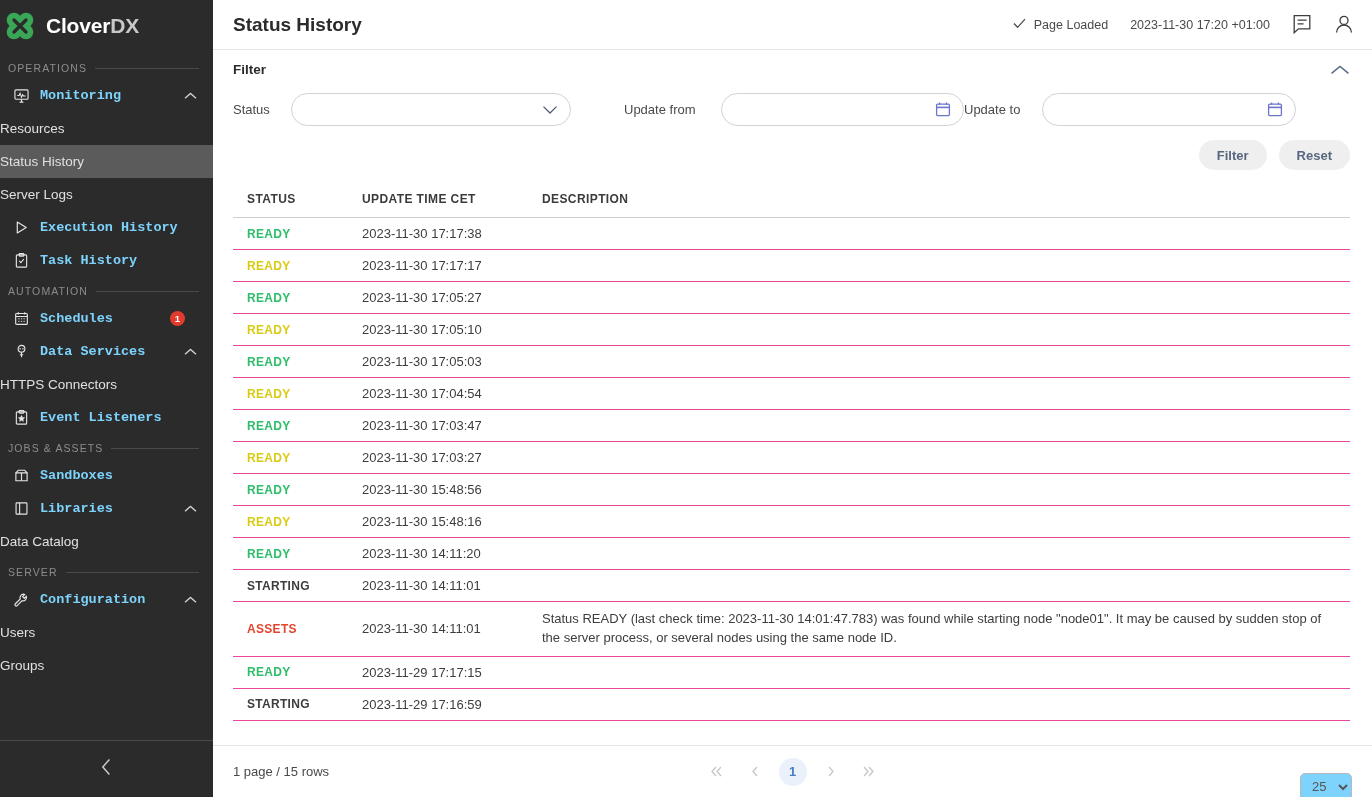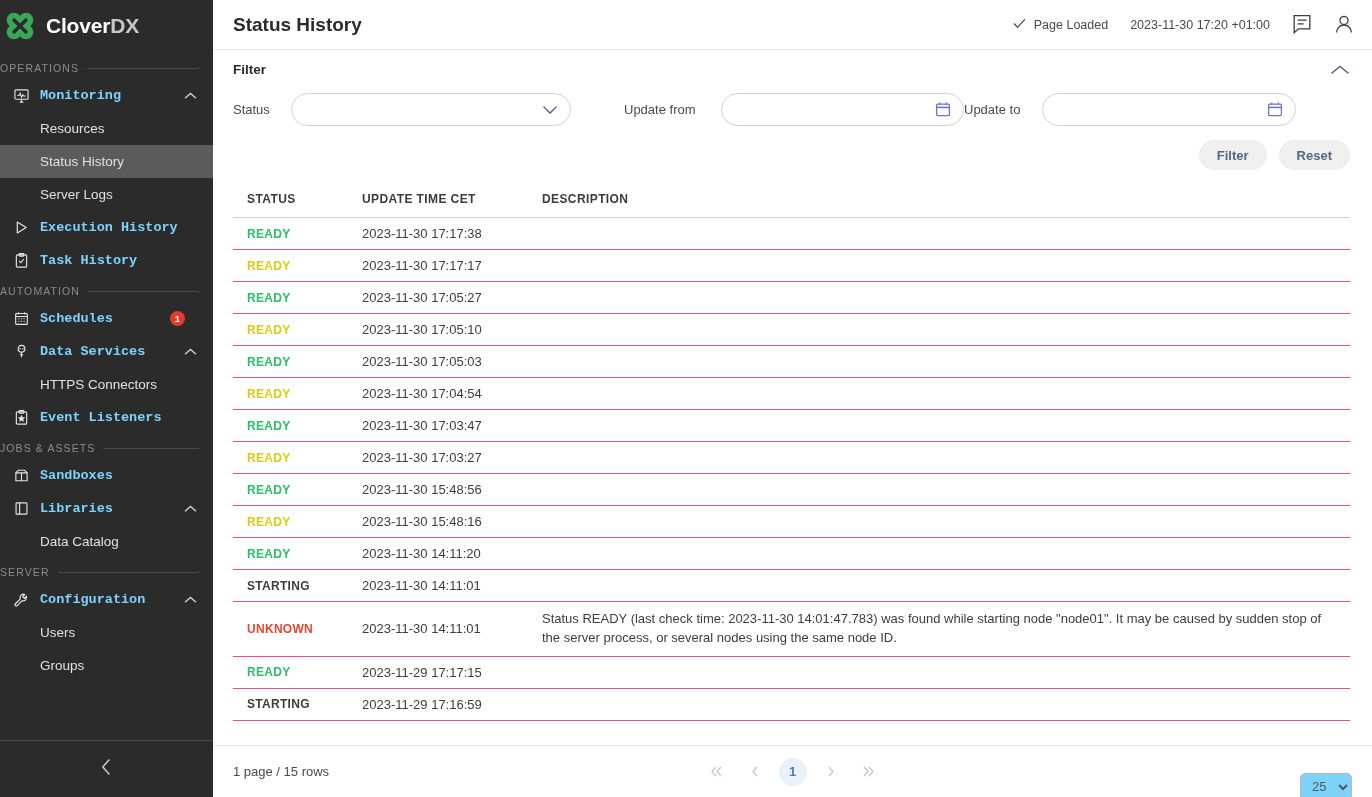--- a/index.html
+++ b/index.html
@@ -28,21 +28,21 @@
   .logo-mark { width: 34px; height: 34px; position: relative; flex: 0 0 34px; }
   .logo-text { font-size: 21px; font-weight: bold; letter-spacing: -0.2px; white-space: nowrap;}
   .logo-text .a { color: #ffffff; }
   .logo-text .b { color: #c8c8c8; font-weight: bold; }
 
   .nav { flex: 1 1 auto; overflow: hidden; padding-top: 3px; }
 
   .section-head {
     display: flex; align-items: center; gap: 8px;
     padding: 8px 14px 5px 0px;
-    margin-left: 0px;
+    margin-left: 8px;
   }
   .section-head .lbl {
     font-size: 10.5px; letter-spacing: 1.1px;
     color: #8c8c8c; padding-left: 0px; white-space: nowrap;
   }
   .section-head .rule { flex: 1 1 auto; height: 1px; background: #4a4a4a; }
 
   .nav-item {
     display: flex; align-items: center;
     height: 33px;
@@ -55,21 +55,21 @@
     display: flex; align-items: center; justify-content: center;
     color: #e6e6e6;
   }
   .nav-item .txt {
     font-size: 13.5px; font-weight: bold; color: #7dd3fc;
     margin-left: 8px; white-space: nowrap; font-family: Liberation Mono, monospace;
   }
   .nav-item .chev { margin-left: auto; margin-right: 16px; color: #cfcfcf; display:flex; }
   .nav-sub {
     display: flex; align-items: center;
-    height: 33px; padding-left: 40px; cursor: pointer;
+    height: 33px; cursor: pointer;
   }
   .nav-sub .txt { font-size: 13.5px; color: #e0e0e0; white-space: nowrap; }
   .nav-sub.active { background: #5b5b5b; }
   .badge {
     margin-left: auto; margin-right: 28px;
     background: #e23b2e; color: #fff;
     width: 15px; height: 15px; border-radius: 50%;
     font-size: 9.5px; font-weight: bold;
     display: flex; align-items: center; justify-content: center;
   }
@@ -521,21 +521,21 @@
               <td class="status c-green">READY</td>
               <td>2023-11-30 14:11:20</td>
               <td class="desc"></td>
             </tr>
             <tr>
               <td class="status c-dark">STARTING</td>
               <td>2023-11-30 14:11:01</td>
               <td class="desc"></td>
             </tr>
             <tr>
-              <td class="status c-red">UNKNOWN</td>
+              <td class="status c-red">ASSETS</td>
               <td>2023-11-30 14:11:01</td>
               <td class="desc">Status READY (last check time: 2023-11-30 14:01:47.783) was found while starting node "node01". It may be caused by sudden stop of the server process, or several nodes using the same node ID.</td>
             </tr>
             <tr>
               <td class="status c-green">READY</td>
               <td>2023-11-29 17:17:15</td>
               <td class="desc"></td>
             </tr>
             <tr>
               <td class="status c-dark">STARTING</td>

